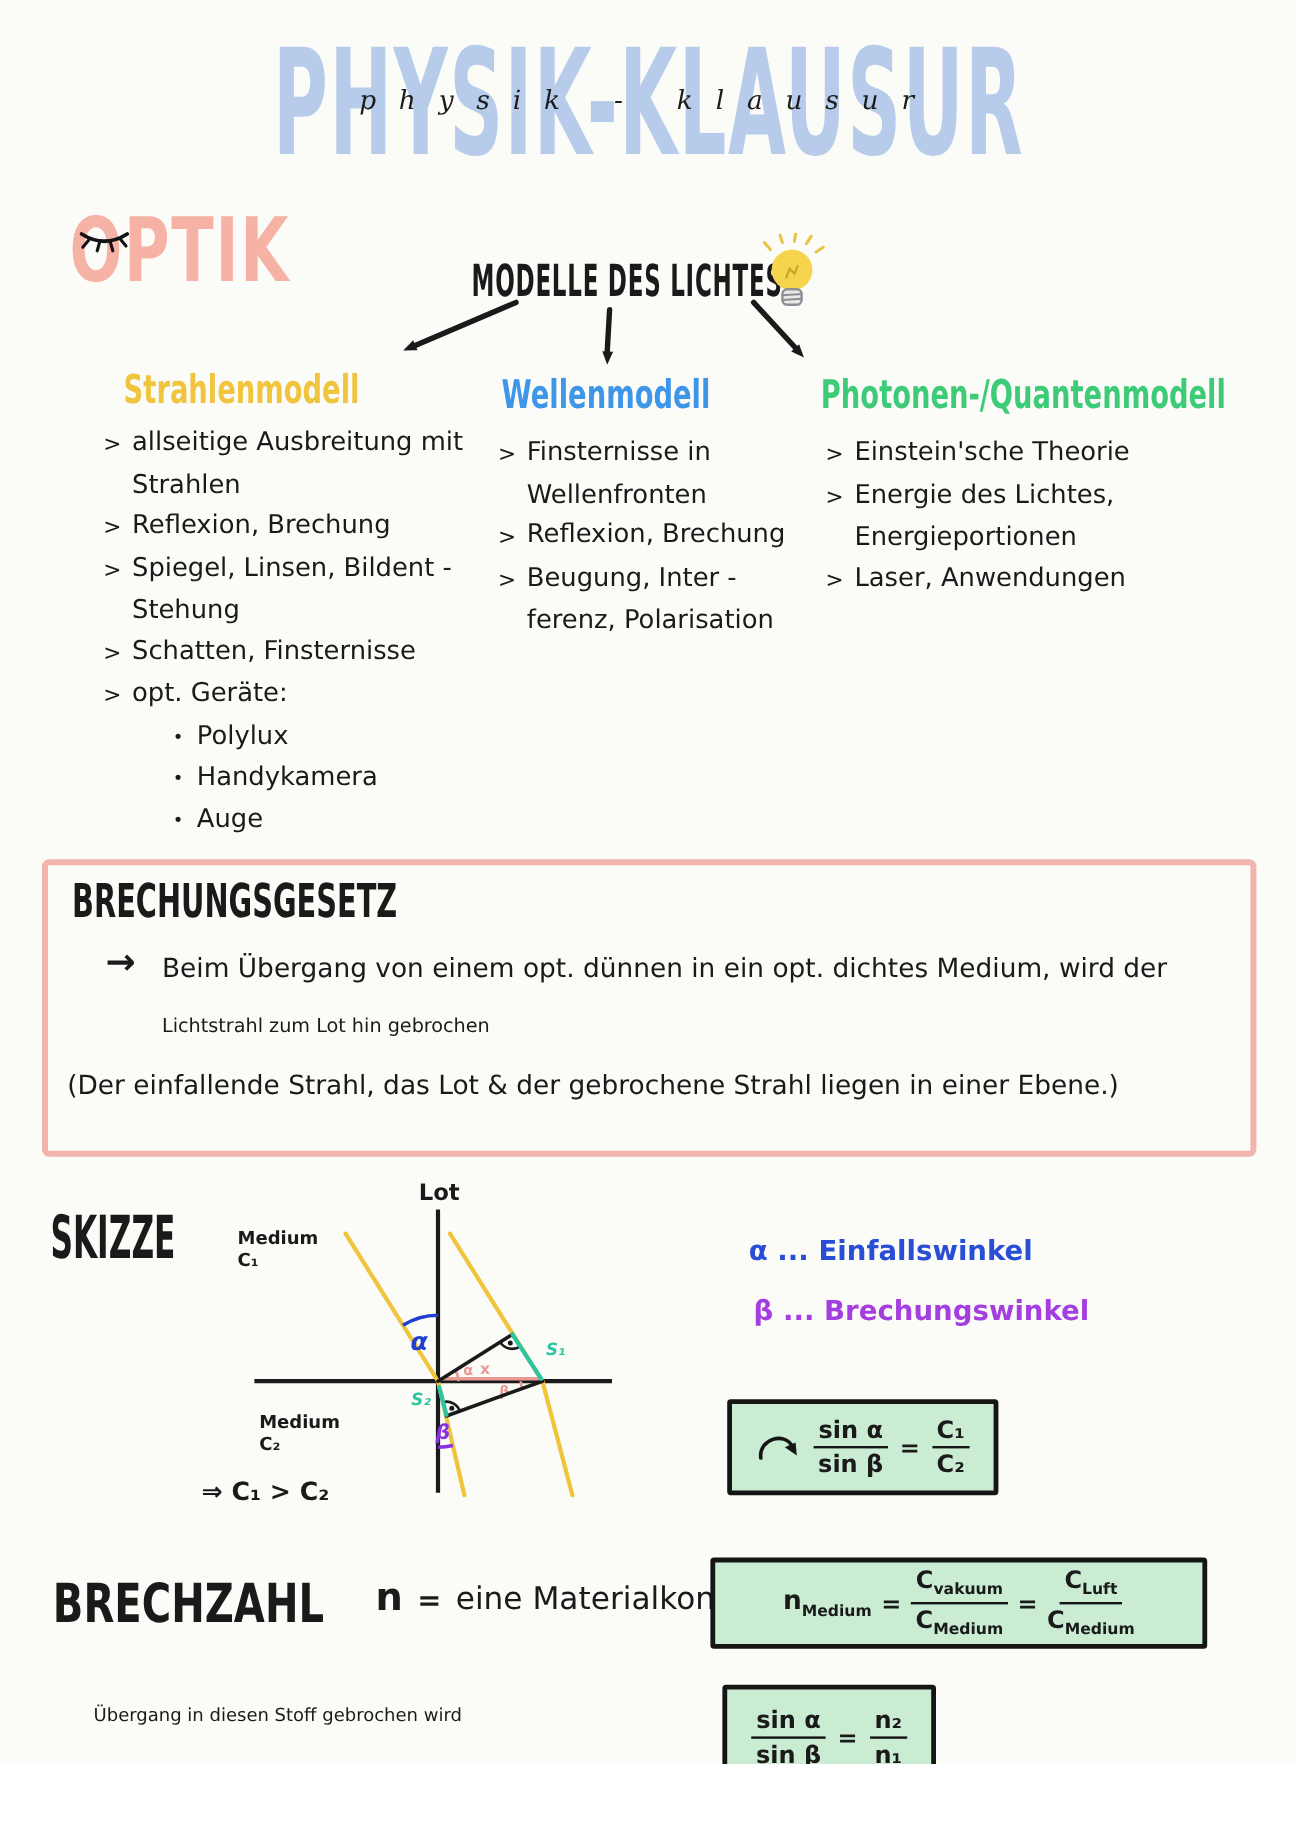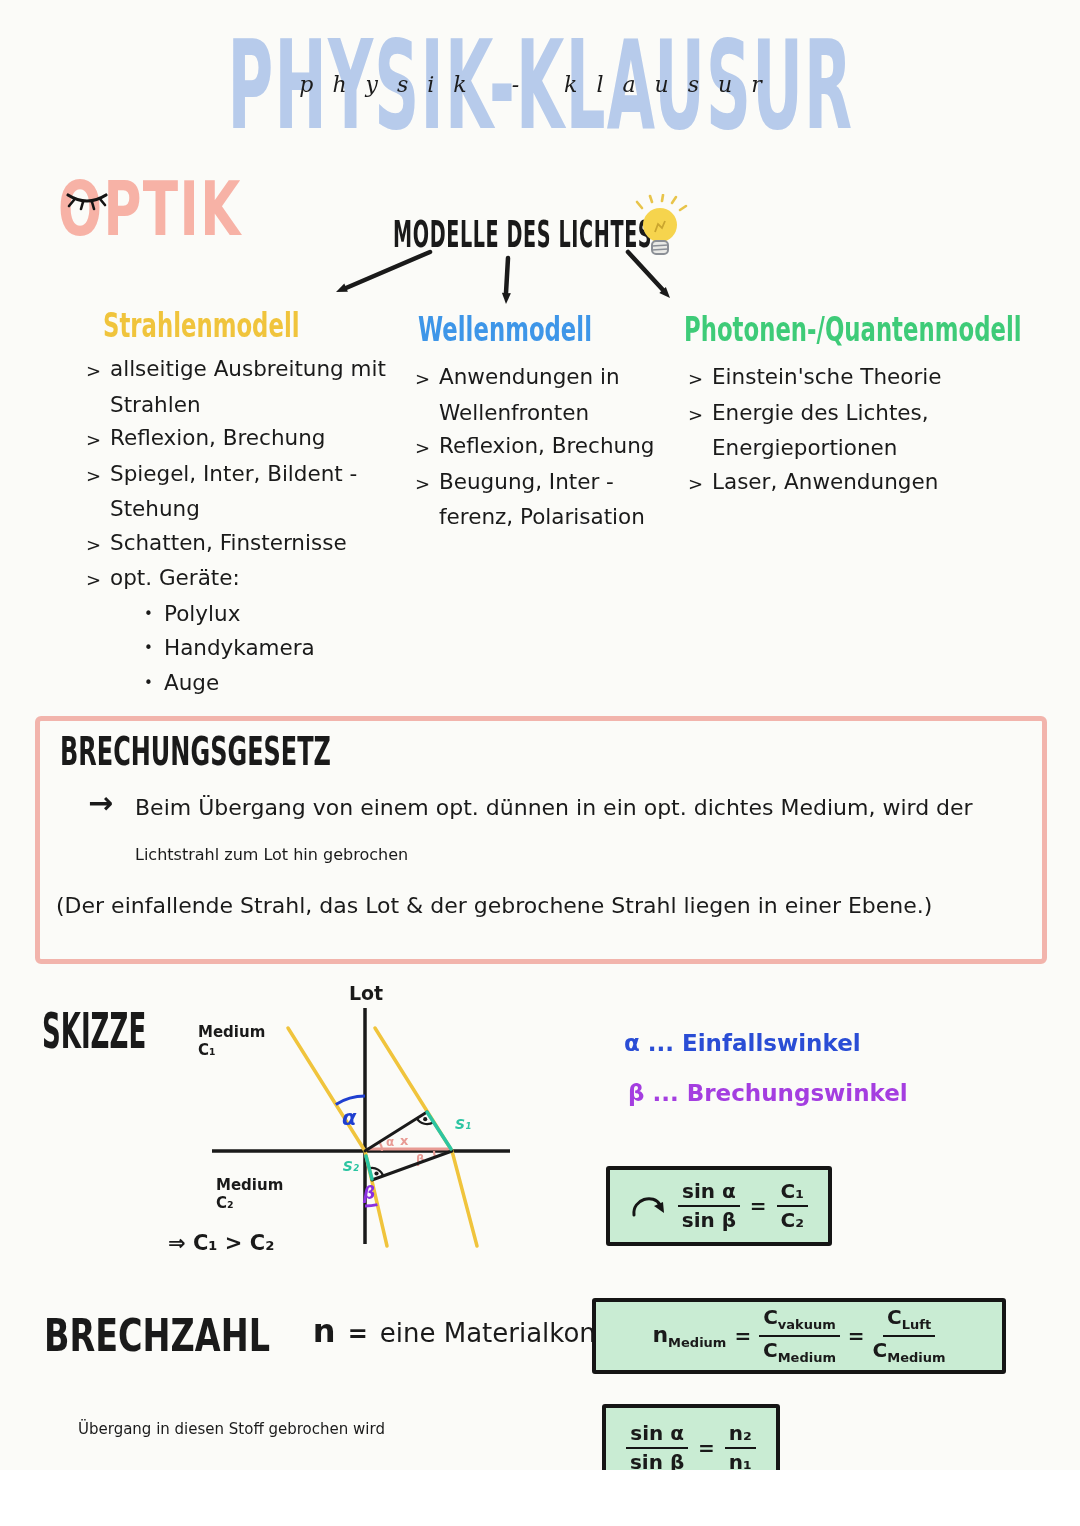--- a/index.html
+++ b/index.html
@@ -139,21 +139,21 @@
     <div class="row">
         <span class="mk"></span>
         <span>Strahlen</span>
       </div>
     <div class="row">
         <span class="mk">&gt;</span>
         <span>Reflexion, Brechung</span>
       </div>
     <div class="row">
         <span class="mk">&gt;</span>
-        <span>Spiegel, Inter, Bildent -</span>
+        <span>Spiegel, Linsen, Bildent -</span>
       </div>
     <div class="row">
         <span class="mk"></span>
         <span>Stehung</span>
       </div>
     <div class="row">
         <span class="mk">&gt;</span>
         <span>Schatten, Finsternisse</span>
       </div>
     <div class="row">
@@ -173,21 +173,21 @@
         <span>Auge</span>
       </div>
   </div>
 
   <div class="col-h h-blue" style="left:418px;top:310px;">
     <span>Wellenmodell</span>
   </div>
   <div class="items" style="left:415px;top:360px;">
     <div class="row">
         <span class="mk">&gt;</span>
-        <span>Anwendungen in</span>
+        <span>Finsternisse in</span>
       </div>
     <div class="row">
         <span class="mk"></span>
         <span>Wellenfronten</span>
       </div>
     <div class="row">
         <span class="mk">&gt;</span>
         <span>Reflexion, Brechung</span>
       </div>
     <div class="row">

